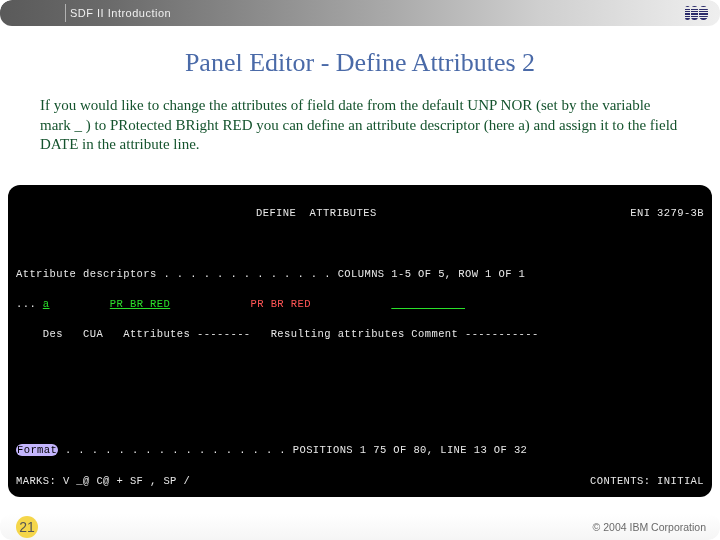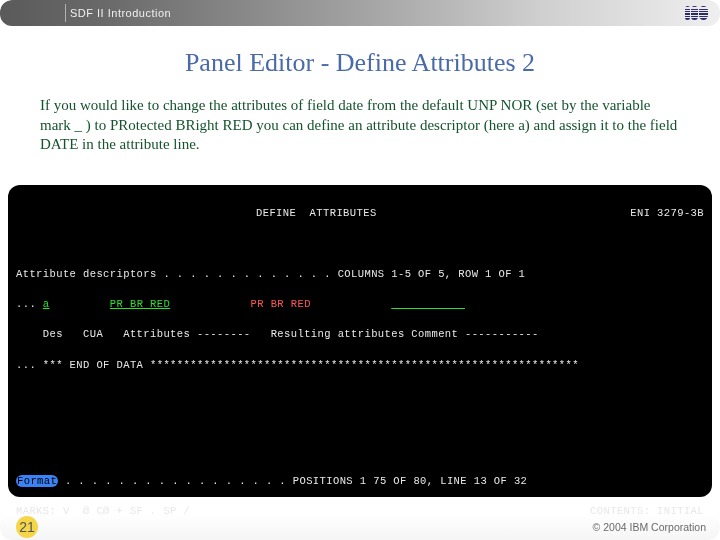--- a/index.html
+++ b/index.html
@@ -76,21 +76,21 @@
     line-height: 1.45;
     padding: 6px 8px 10px 8px;
     white-space: pre;
     letter-spacing: 0.4px;
     height: 312px;
   }
   .terminal .row { display: block; }
   .terminal .white { color: #e8e8e8; }
   .terminal .red { color: #ff5555; }
   .terminal .hl {
-    background: #3b82f6;
+    background: #c4b5fd;
     color: #000;
     padding: 0 1px;
   }
   .terminal .u { text-decoration: underline; }
   .spacer-block { height: 70px; }
   .footer {
     position: absolute;
     bottom: 0;
     left: 0;
     right: 0;
@@ -130,21 +130,20 @@
 <h1 class="title">Panel Editor - Define Attributes 2</h1>
 
 <p class="description">If you would like to change the attributes of field date from the default UNP NOR (set by the variable mark _ ) to PRotected BRight RED you can define an attribute descriptor (here a) and assign it to the field DATE in the attribute line.</p>
 
 <div class="terminal">
 <span class="row"><span style="display:inline-block;width:240px;"></span><span class="white">DEFINE  ATTRIBUTES</span><span style="float:right" class="white">ENI 3279-3B</span></span>
 <span class="row"> </span>
 <span class="row"><span class="white">Attribute descriptors . . . . . . . . . . . . . </span><span class="white">COLUMNS 1-5 OF 5, ROW 1 OF 1</span></span>
 <span class="row"><span class="white">...</span> <span class="u">a</span>         <span class="u">PR BR RED</span>            <span class="red">PR BR RED</span>            <span class="u">           </span></span>
 <span class="row white">    Des   CUA   Attributes --------   Resulting attributes Comment -----------</span>
-<span class="row white">... *** END OF DATA ****************************************************************</span>
 <div class="spacer-block"></div>
 <span class="row"><span class="hl">Format</span><span class="white"> . . . . . . . . . . . . . . . . .</span> <span class="white">POSITIONS 1 75 OF 80, LINE 13 OF 32</span></span>
 <span class="row"><span class="white">MARKS: V _@ C@ + SF , SP /</span><span style="float:right" class="white">CONTENTS: INITIAL</span></span>
 
 
 
 
 
 
 

